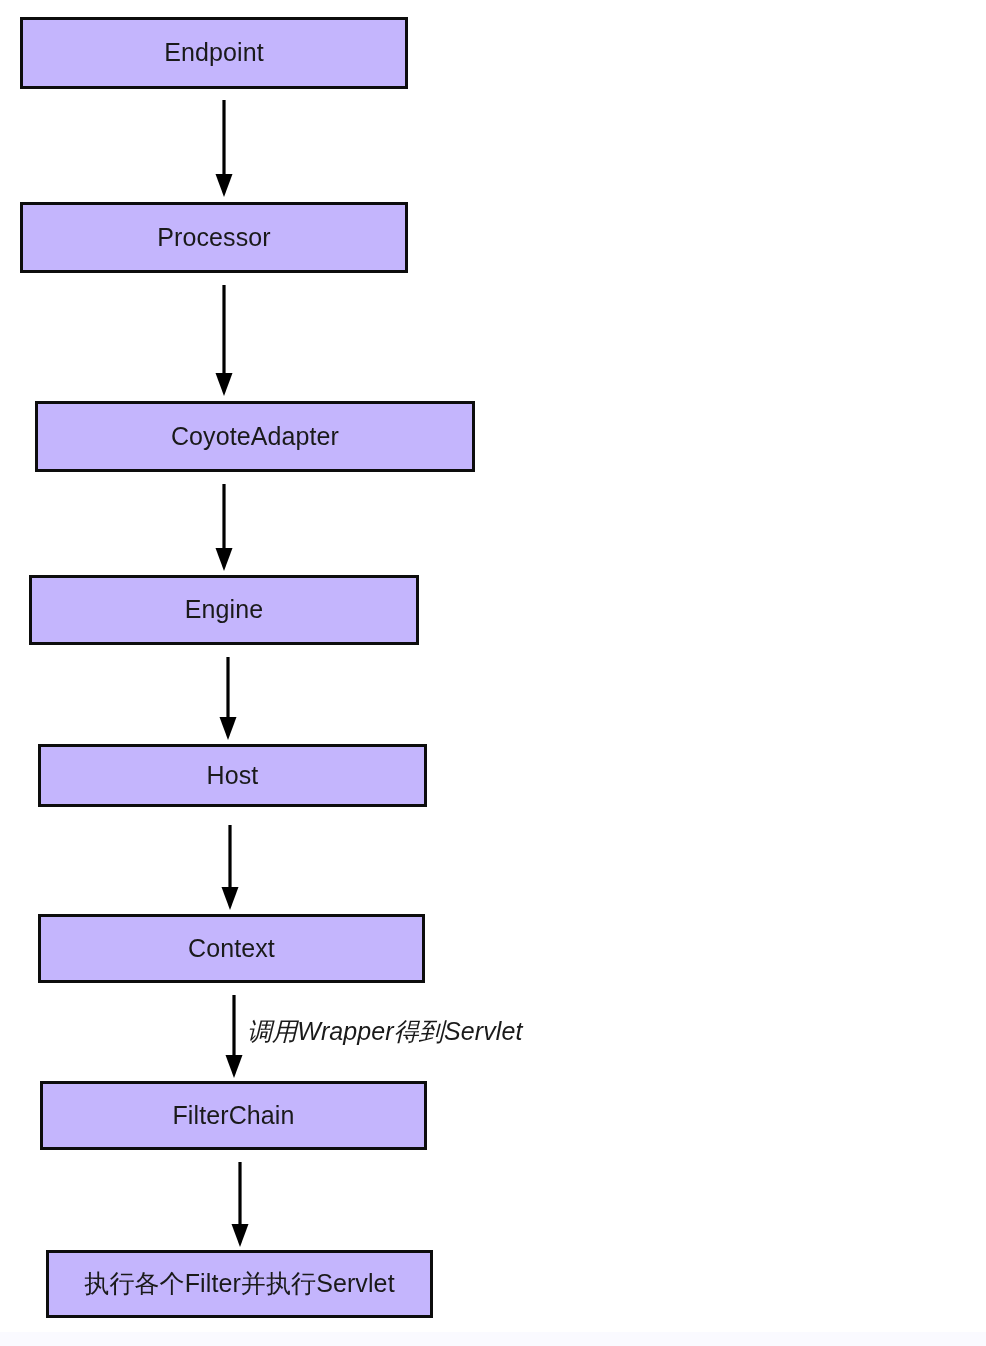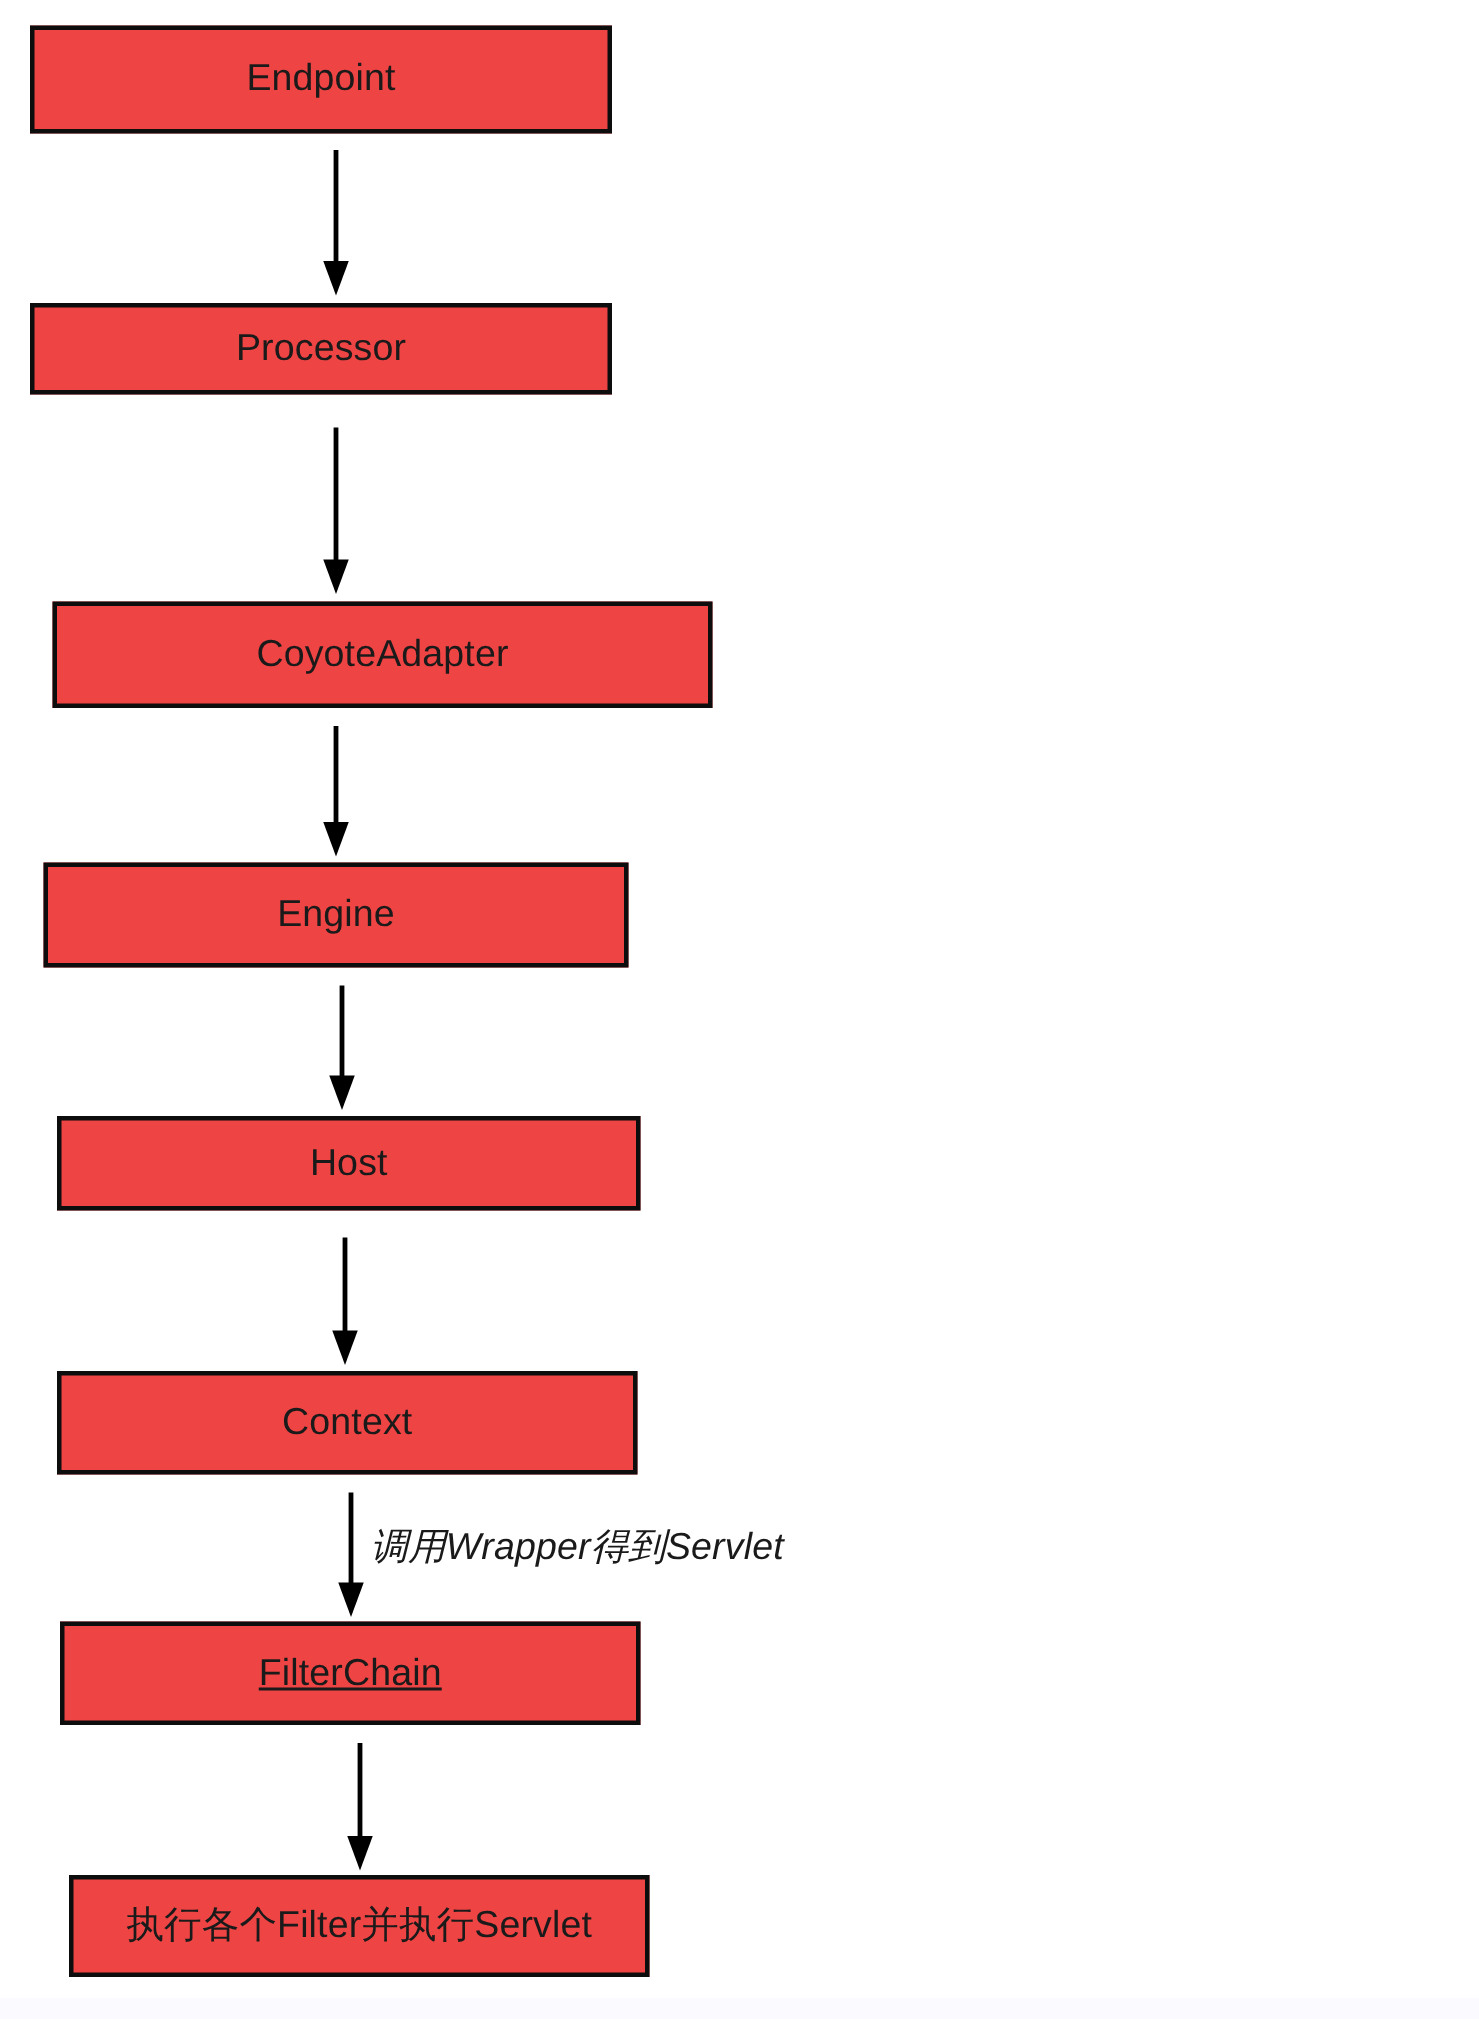--- a/index.html
+++ b/index.html
@@ -17,21 +17,21 @@
   #diagram-canvas {
     position: relative;
     width: 986px;
     height: 1346px;
     background: #ffffff;
   }
 
   .flow-node {
     position: absolute;
     box-sizing: border-box;
-    background: #ef4444;
+    background: #c4b5fd;
     border: 3px solid #0d0d0d;
     display: flex;
     align-items: center;
     justify-content: center;
     color: #1a1a1a;
     font-size: 25px;
     font-weight: 400;
     letter-spacing: 0.1px;
     line-height: 1.1;
     white-space: nowrap;
@@ -66,41 +66,41 @@
 </style>
 </head>
 <body>
 
 <div id="diagram-canvas">
 
   <div class="flow-node" style="left:20px; top:17px; width:388px; height:72px;">
     <span class="node-label">Endpoint</span>
   </div>
 
-  <div class="flow-node" style="left:20px; top:202px; width:388px; height:61px;">
+  <div class="flow-node" style="left:20px; top:202px; width:388px; height:71px;">
     <span class="node-label">Processor</span>
   </div>
 
   <div class="flow-node" style="left:35px; top:401px; width:440px; height:71px;">
     <span class="node-label">CoyoteAdapter</span>
   </div>
 
   <div class="flow-node" style="left:29px; top:575px; width:390px; height:70px;">
     <span class="node-label">Engine</span>
   </div>
 
   <div class="flow-node" style="left:38px; top:744px; width:389px; height:63px;">
     <span class="node-label">Host</span>
   </div>
 
   <div class="flow-node" style="left:38px; top:914px; width:387px; height:69px;">
     <span class="node-label">Context</span>
   </div>
 
-  <div class="flow-node" style="left:40px; top:1081px; width:387px; height:69px;text-decoration:underline;">
+  <div class="flow-node" style="left:40px; top:1081px; width:387px; height:69px;">
     <span class="node-label">FilterChain</span>
   </div>
 
   <div class="flow-node" style="left:46px; top:1250px; width:387px; height:68px;">
     <span class="node-label">执行各个Filter并执行Servlet</span>
   </div>
 
   <svg class="flow-arrow" style="left:210px; top:98px; width:32px; height:104px;" viewBox="0 0 32 104">
     <line x1="14" y1="2" x2="14" y2="84" stroke="#000000" stroke-width="3.2"></line>
     <polygon points="14,99 5.5,76 22.5,76" fill="#000000"></polygon>

